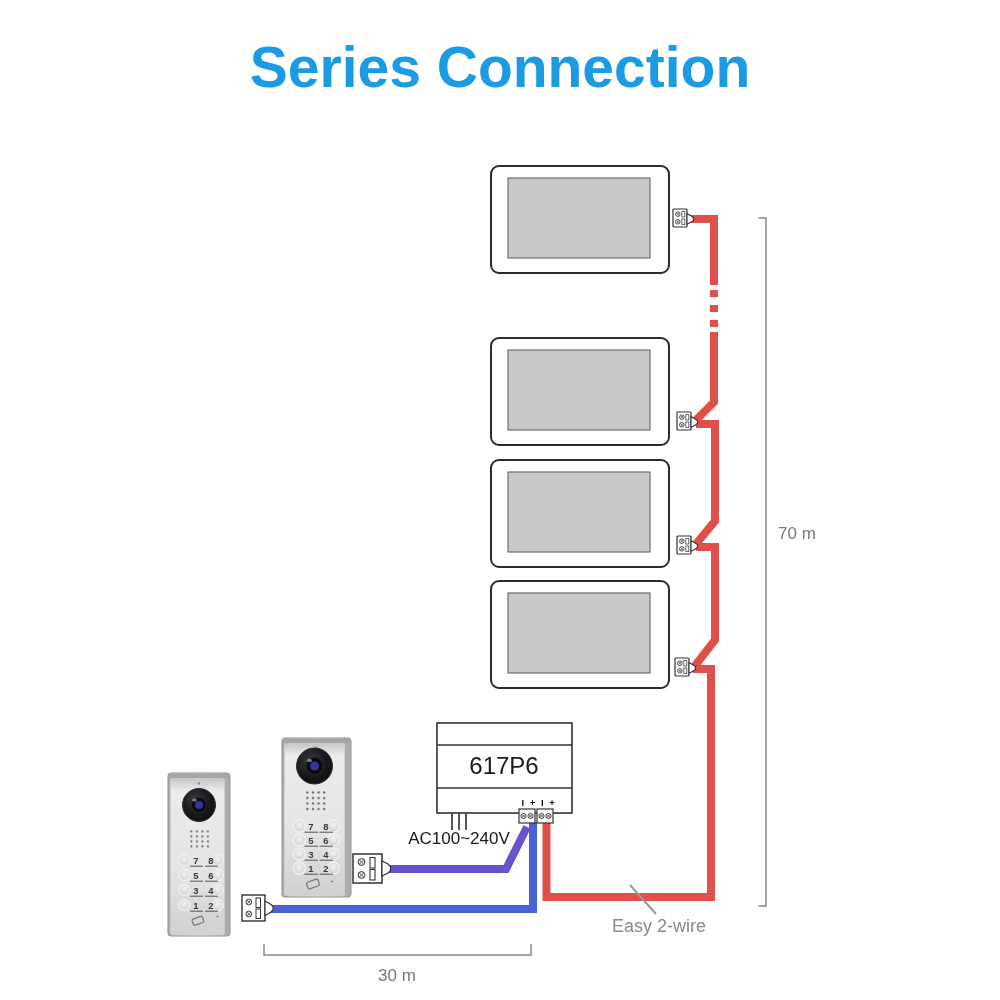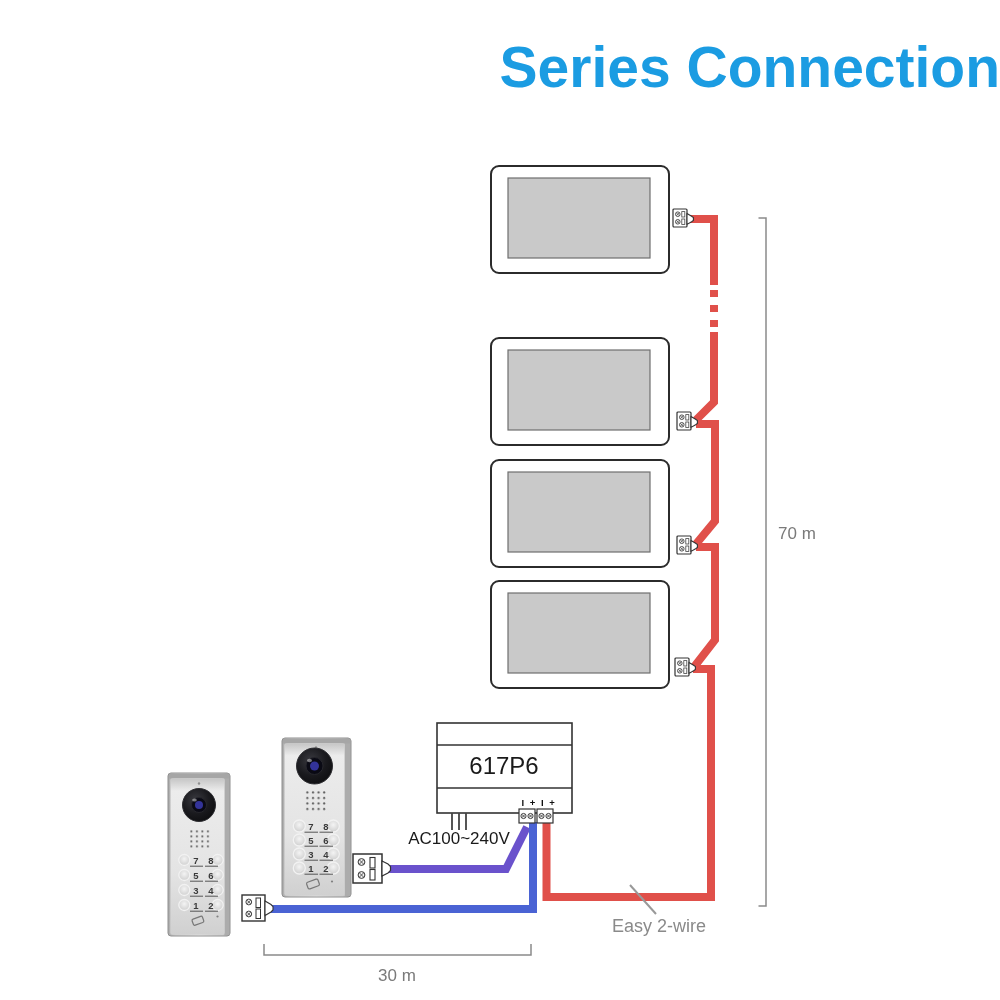--- a/index.html
+++ b/index.html
@@ -1,17 +1,17 @@
 <!DOCTYPE html>
 <html><head>
 <meta charset="utf-8">
 <style>
   html,body{margin:0;padding:0;width:1000px;height:1000px;background:#ffffff;
     font-family:"Liberation Sans",sans-serif;overflow:hidden;position:relative}
-  .page-title{position:absolute;top:34px;left:0;width:1000px;text-align:right;
+  .page-title{position:absolute;top:34px;left:0;width:1000px;text-align:center;
     font-size:57px;font-weight:bold;color:#1b9ce2;margin:0;letter-spacing:0}
   svg{position:absolute;top:0;left:0}
   text{font-family:"Liberation Sans",sans-serif}
   .wire{fill:none;stroke-width:8;stroke-linecap:butt;stroke-linejoin:miter}
   .wire-red{stroke:#e0504a}
   .wire-blue{stroke:#4a63d4}
   .wire-purple{stroke:#6a52cc}
   .dashed{stroke-dasharray:7 8}
   .bracket{fill:none;stroke:#8a8a8a;stroke-width:1.5}
   .measure{font-size:17px;fill:#7a7a7a}

